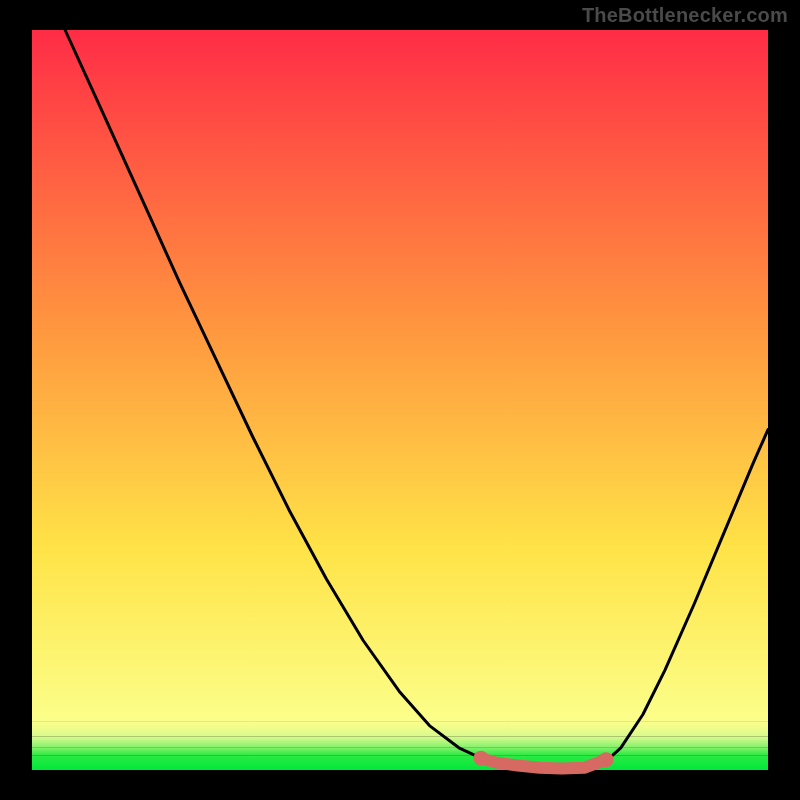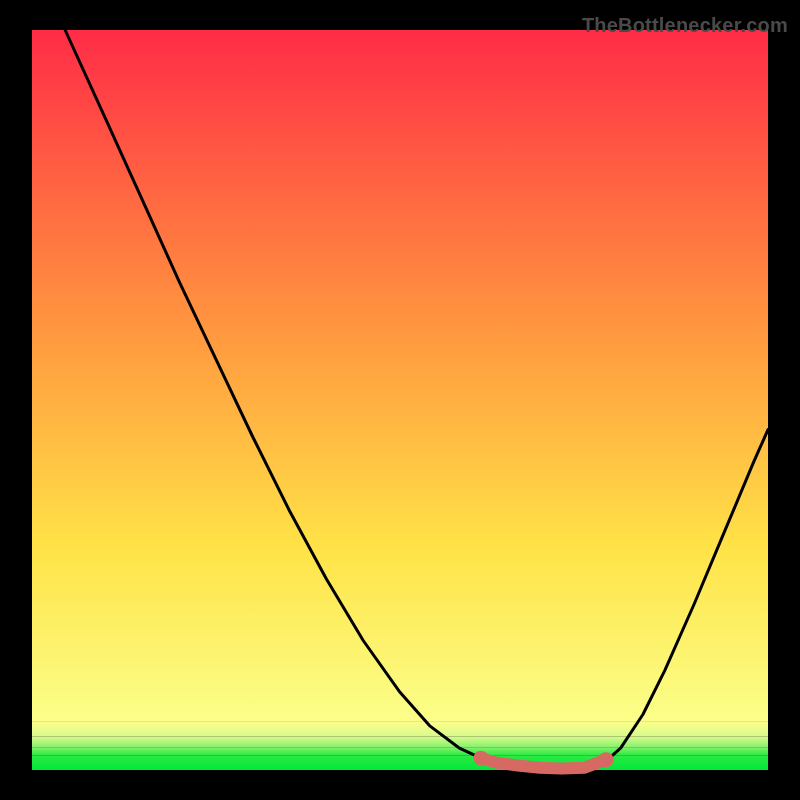--- a/index.html
+++ b/index.html
@@ -11,21 +11,21 @@
     overflow: hidden;
     font-family: Arial, Helvetica, sans-serif;
   }
   .chart-container {
     position: relative;
     width: 800px;
     height: 800px;
   }
   .watermark {
     position: absolute;
-    top: 14px;
+    top: 4px;
     right: 12px;
     color: #4a4a4a;
     font-size: 20px;
     font-weight: 600;
     letter-spacing: 0.2px;
     z-index: 10;
   }
 </style>
 </head>
 <body>

